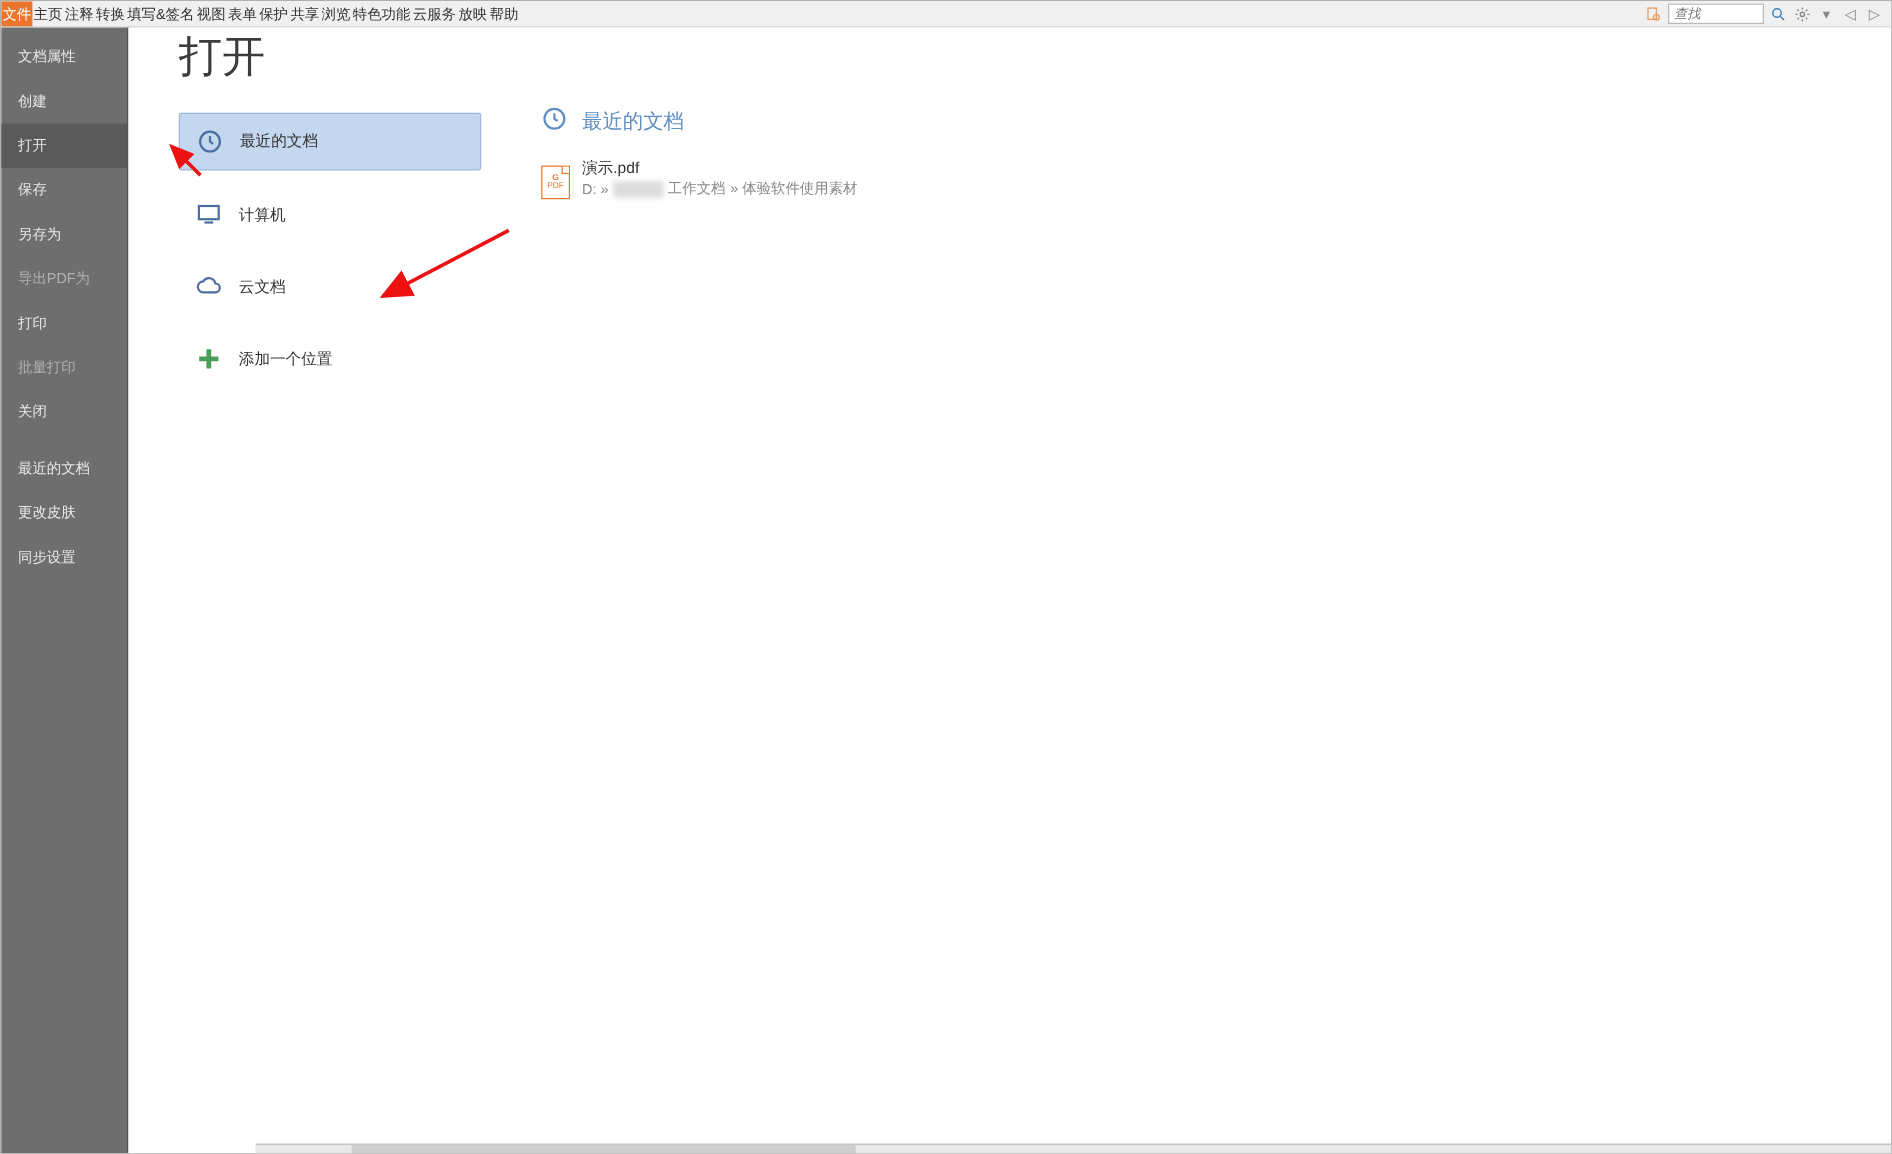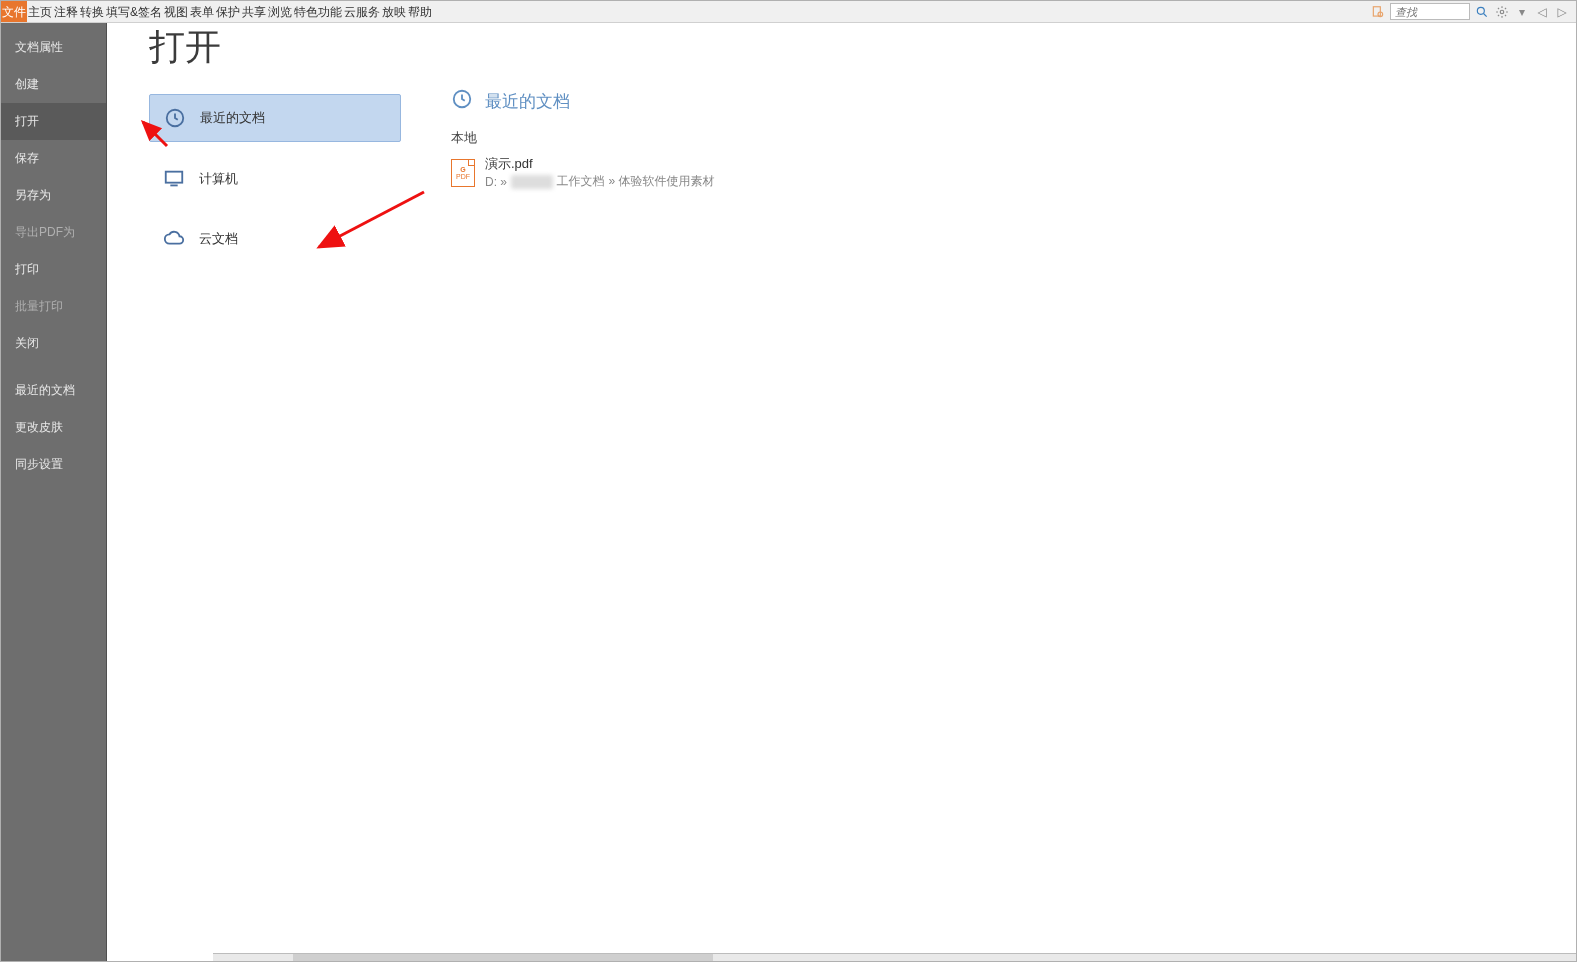--- a/index.html
+++ b/index.html
@@ -122,21 +122,21 @@
       color: #5f8fc2;
       padding-bottom: 14px;
     }
     .rp-sub {
       font-size: 13px;
       color: #444;
       padding-bottom: 6px;
     }
     .file-row {
       display: flex;
-      align-items: center;
+      align-items: flex-end;
       gap: 10px;
       padding: 2px 0;
       cursor: pointer;
     }
     .file-icon {
       width: 24px; height: 28px;
       border: 1px solid #e8762d;
       display: flex; flex-direction: column;
       align-items: center; justify-content: center;
       font-size: 7px; color: #e8762d;
@@ -247,33 +247,40 @@
           <span>计算机</span>
         </div>
         <div class="loc-item">
           <span class="icn">
             <svg width="22" height="18" viewBox="0 0 24 18">
                 <path d="M7 14a5 5 0 010-10 6 6 0 0111 2 4 4 0 010 8H7z" fill="none" stroke="#4a6fa0" stroke-width="2"></path>
               </svg>
           </span>
           <span>云文档</span>
         </div>
+        <div class="loc-item">
+          <span class="icn">
+            <svg width="20" height="20" viewBox="0 0 20 20">
+                <path d="M10 2v16M2 10h16" stroke="#4aa05a" stroke-width="4"></path>
+              </svg>
+          </span>
+          <span>添加一个位置</span>
+        </div>
       </div>
 
       <div class="right-pane" style="margin-left:40px; margin-top:-6px;">
         <div class="rp-header">
           <span>
             <svg width="22" height="22" viewBox="0 0 24 24">
                 <circle cx="12" cy="12" r="9" fill="none" stroke="#5f8fc2" stroke-width="2"></circle>
                 <path d="M12 7v5l3 2" stroke="#5f8fc2" stroke-width="2" fill="none"></path>
               </svg>
           </span>
           <span>最近的文档</span>
         </div>
-        <div class="rp-sub">本地</div>
         <div class="file-row">
           <div class="file-icon">
             <div class="corner"></div>
             <span style="font-weight:bold;">G</span>
             <span>PDF</span>
           </div>
           <div class="file-meta">
             <div class="fname">演示.pdf</div>
             <div class="fpath">
               <span>D: »</span>

